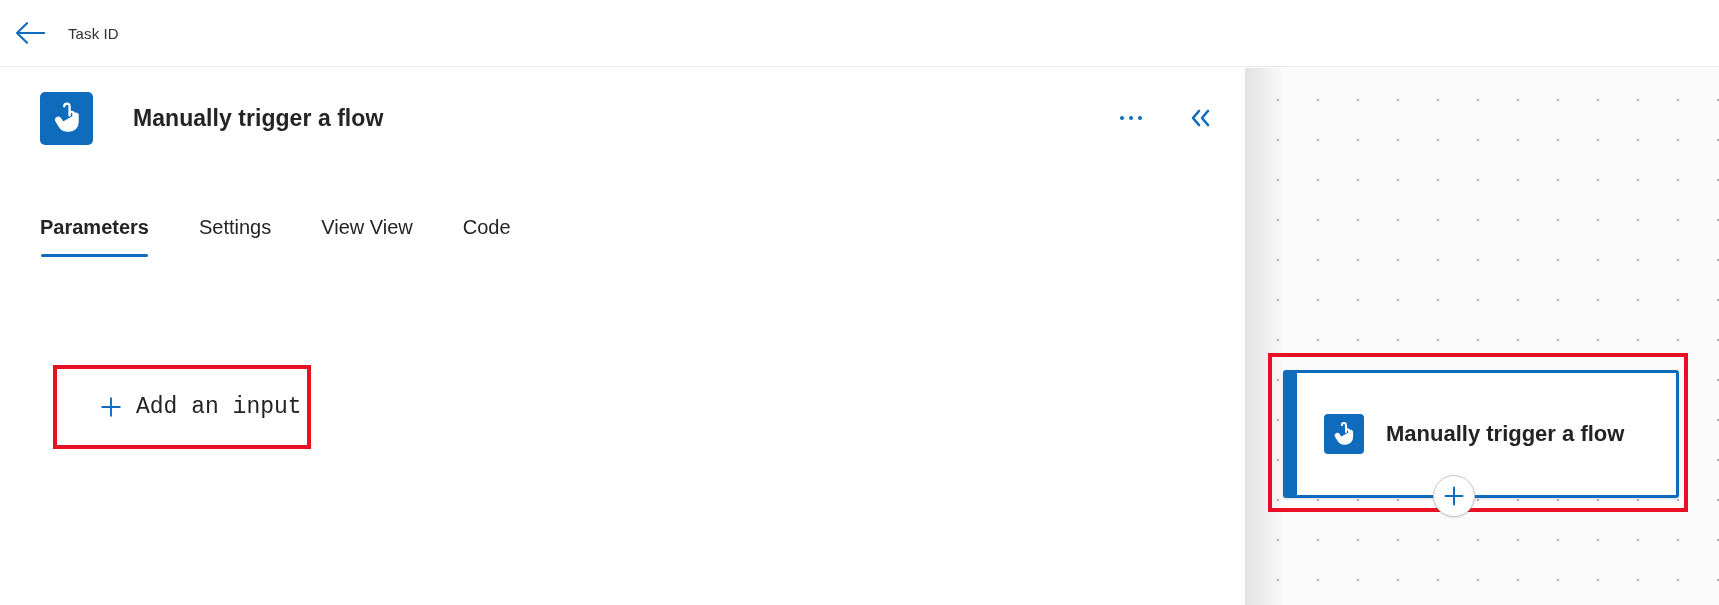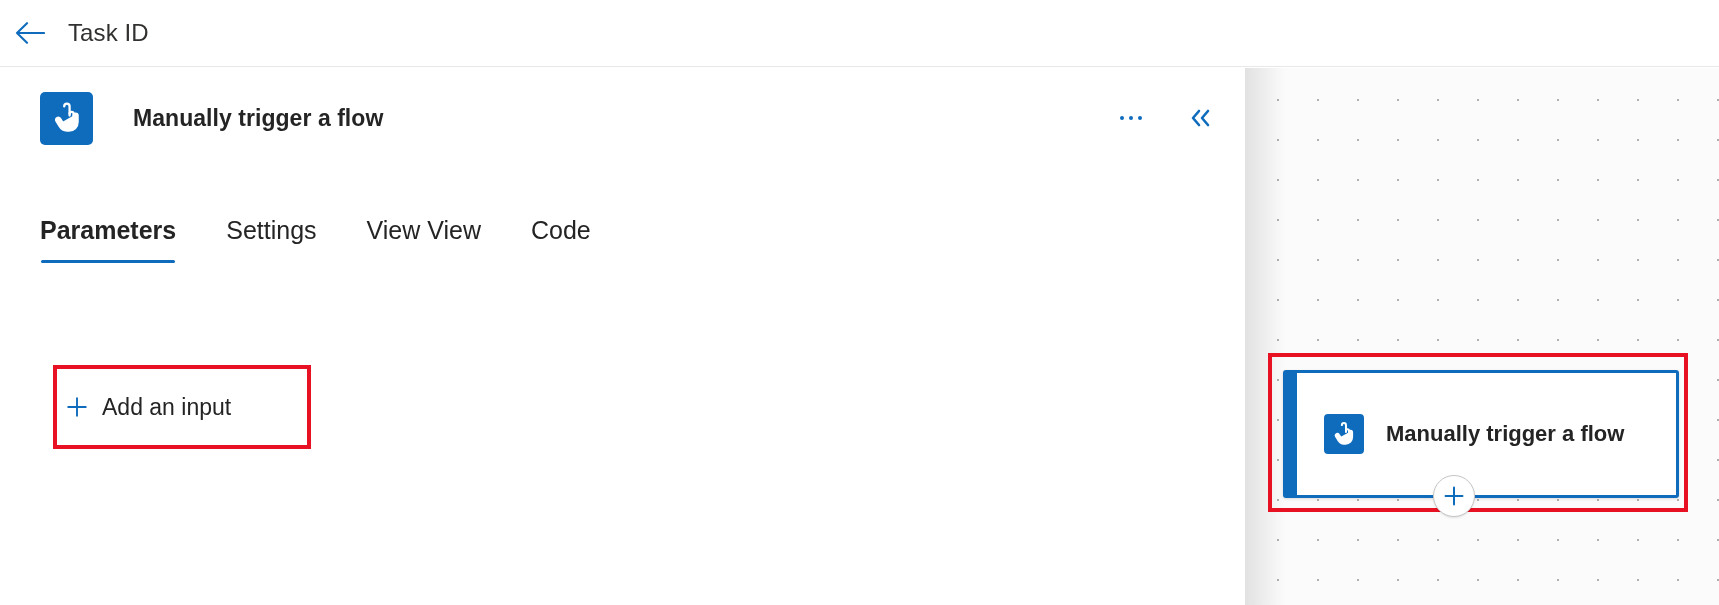--- a/index.html
+++ b/index.html
@@ -35,21 +35,21 @@
     display: flex;
     align-items: center;
     justify-content: center;
     cursor: pointer;
     background: transparent;
     border: none;
     padding: 0;
   }
   #back-arrow-btn svg { display: block; }
   #header-title {
-    font-size: 24px;
+    font-size: 15px;
     font-weight: 400;
     color: #323130;
     margin-left: 10px;
     letter-spacing: .1px;
     white-space: nowrap;
   }
 
   
   #details-panel {
     position: absolute;
@@ -135,21 +135,21 @@
   
   #tab-strip {
     position: absolute;
     left: 40px;
     top: 148px;
     display: flex;
     align-items: flex-end;
   }
   .tab-item {
     position: relative;
-    font-size: 25px;
+    font-size: 20px;
     color: #242424;
     padding: 0 0 18px 0;
     margin-right: 50px;
     cursor: pointer;
     white-space: nowrap;
     background: transparent;
     border: none;
     font-family: inherit;
   }
   .tab-item.is-active {
@@ -179,23 +179,23 @@
   #add-input-button {
     position: absolute;
     left: 0; top: 0;
     width: 100%;
     height: 100%;
     display: flex;
     align-items: center;
     cursor: pointer;
     background: transparent;
     border: none;
-    padding: 0 0 0 8px;
-    box-sizing: border-box;
-    font-family: Liberation Sans, sans-serif;
+    padding: 0 0 0 42px;
+    box-sizing: border-box;
+    font-family: Liberation Mono, monospace;
   }
   #add-input-plus {
     flex: 0 0 auto;
     display: flex;
     align-items: center;
     justify-content: center;
     width: 24px;
     height: 24px;
   }
   #add-input-plus svg { display: block; }

